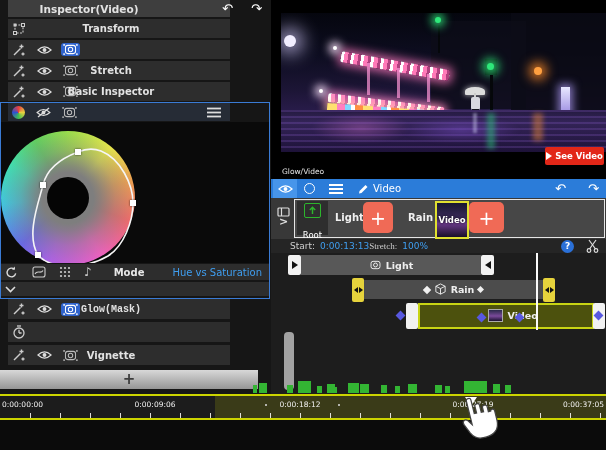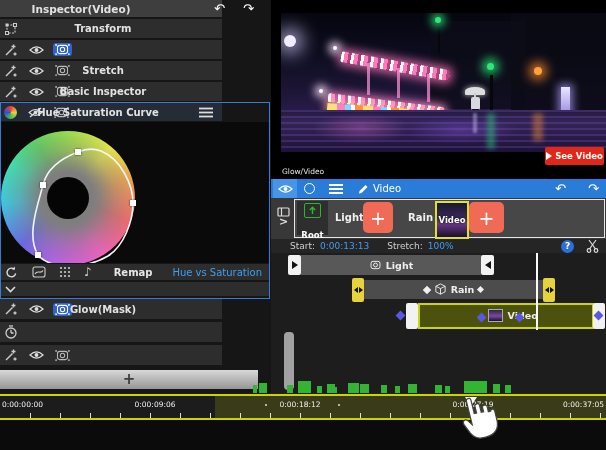--- a/index.html
+++ b/index.html
@@ -1,21 +1,21 @@
 <!DOCTYPE html>
 <html><head>
 <meta charset="utf-8">
 <style>
   html,body{margin:0;padding:0;background:#000;}
   #app{position:relative;width:606px;height:450px;background:#000;overflow:hidden;
        font-family:"DejaVu Sans","Liberation Sans",sans-serif;color:#e8e8e8;
        -webkit-font-smoothing:antialiased;}
   
   #inspector{position:absolute;left:0;top:0;width:271px;height:394px;background:#161616;}
-  .irow{position:absolute;left:0;width:222px;background:#2d2d2d;display:flex;align-items:center;}
+  .irow{position:absolute;left:8px;width:222px;background:#2d2d2d;display:flex;align-items:center;}
   .ilabel{position:absolute;left:0;right:16px;text-align:center;font-size:10px;font-weight:600;color:#e2e2e2;}
   .ic{display:inline-flex;align-items:center;justify-content:center;}
   .ic svg{display:block;}
   .mask-wrap{padding:1px 2px;border-radius:3px;}
   .mask-wrap.active{background:#2f63cc;}
   .sel-border{position:absolute;left:0;top:102px;width:268px;height:195px;border:1.5px solid #3a7bd5;pointer-events:none;z-index:5;}
   #wheel-panel{position:absolute;left:0;top:122px;width:270px;height:141px;background:#0a0a0a;overflow:hidden;}
   .hue-ring{position:absolute;left:1px;top:9px;width:134px;height:134px;border-radius:50%;
     background:conic-gradient(from 0deg,#9be04a,#e8e84a 40deg,#f0a050 75deg,#f06a6a 110deg,#f060c0 150deg,#b060e8 195deg,#6868e8 225deg,#40c8e0 265deg,#40e0b0 300deg,#60d060 330deg,#9be04a 360deg);}
   .hue-fade{position:absolute;left:1px;top:9px;width:134px;height:134px;border-radius:50%;
@@ -195,21 +195,20 @@
       <span class="ic mask-wrap" style="margin-left:9px;">
         <svg width="15" height="11" viewBox="0 0 16 12">
             <rect x="2.5" y="1.5" width="11" height="9" rx="2.5" fill="none" stroke="#bbb" stroke-width="1.1"></rect>
             <circle cx="8" cy="6" r="2.4" fill="none" stroke="#bbb" stroke-width="1.1"></circle>
             <circle cx="1" cy="1" r="1" fill="#bbb"></circle>
             <circle cx="15" cy="1" r="1" fill="#bbb"></circle>
             <circle cx="1" cy="11" r="1" fill="#bbb"></circle>
             <circle cx="15" cy="11" r="1" fill="#bbb"></circle>
           </svg>
       </span>
-      <div class="ilabel" style="right:26px;">Hue Saturation Curve</div>
       <span class="ic" style="position:absolute;right:8px;">
         <svg width="16" height="11" viewBox="0 0 16 11" stroke="#ddd" stroke-width="1.8">
             <line x1="1" y1="1.5" x2="15" y2="1.5"></line>
             <line x1="1" y1="5.5" x2="15" y2="5.5"></line>
             <line x1="1" y1="9.5" x2="15" y2="9.5"></line>
           </svg>
       </span>
     </div>
 
     <div id="wheel-panel">
@@ -245,33 +244,33 @@
             <circle cx="10" cy="2" r="1.1"></circle>
             <circle cx="2" cy="6" r="1.1"></circle>
             <circle cx="6" cy="6" r="1.1"></circle>
             <circle cx="10" cy="6" r="1.1"></circle>
             <circle cx="2" cy="10" r="1.1"></circle>
             <circle cx="6" cy="10" r="1.1"></circle>
             <circle cx="10" cy="10" r="1.1"></circle>
           </svg>
       </span>
       <span class="ic" style="margin-left:13px;font-size:12px;color:#ccc;">♪</span>
-      <span style="margin-left:22px;font-size:10px;font-weight:600;color:#e8e8e8;">Remap</span>
+      <span style="margin-left:22px;font-size:10px;font-weight:600;color:#e8e8e8;">Mode</span>
       <span style="position:absolute;right:8px;font-size:10px;color:#3f9ef0;">Hue vs Saturation</span>
     </div>
 
     <div class="cp-row">
       <span class="ic" style="margin-left:5px;">
         <svg width="11" height="7" viewBox="0 0 11 7" fill="none" stroke="#ddd" stroke-width="1.6">
             <path d="M1 1 L5.5 5.5 L10 1"></path>
           </svg>
       </span>
     </div>
 
-    <div class="irow" style="top:299px;height:20px;">
+    <div class="irow" style="top:299px;height:20px;font-family:Liberation Mono, monospace;">
       <span class="ic" style="margin-left:4px;">
         <svg width="14" height="14" viewBox="0 0 14 14" stroke="#ccc" stroke-width="1.4" fill="none">
             <path d="M2 12 L8.5 5.5"></path>
             <path d="M9.5 1.5 v4 M7.5 3.5 h4"></path>
             <path d="M11 9.5 v3 M9.5 11 h3"></path>
           </svg>
       </span>
       <span class="ic" style="margin-left:11px;">
         <svg width="15" height="10" viewBox="0 0 16 10">
             <path d="M1 5 Q8 -1.5 15 5 Q8 11.5 1 5 Z" fill="none" stroke="#ddd" stroke-width="1.2"></path>
@@ -318,20 +317,21 @@
       <span class="ic mask-wrap" style="margin-left:9px;">
         <svg width="15" height="11" viewBox="0 0 16 12">
             <rect x="2.5" y="1.5" width="11" height="9" rx="2.5" fill="none" stroke="#bbb" stroke-width="1.1"></rect>
             <circle cx="8" cy="6" r="2.4" fill="none" stroke="#bbb" stroke-width="1.1"></circle>
             <circle cx="1" cy="1" r="1" fill="#bbb"></circle>
             <circle cx="15" cy="1" r="1" fill="#bbb"></circle>
             <circle cx="1" cy="11" r="1" fill="#bbb"></circle>
             <circle cx="15" cy="11" r="1" fill="#bbb"></circle>
           </svg>
       </span>
+      <div class="ilabel">Vignette</div>
     </div>
 
     <div class="plusbar">+</div>
     <div class="sel-border"></div>
   </div>
 
   <div id="preview">
     <div id="scene">
       <div class="sc" style="left:230px;top:0;width:95px;height:98px;background:#0a0a14;opacity:.85;"></div>
       <div class="sc" style="left:150px;top:8px;width:95px;height:88px;background:#0c0c18;opacity:.8;"></div>
@@ -410,36 +410,36 @@
         </svg>
     </span>
     <span class="tabstrip-ic" style="left:8px;top:17px;font-size:11px;font-weight:700;color:#ddd;">&gt;</span>
     <div id="tabbox">
       <div class="tab-root">
         <div class="root-ic">
           <svg width="9" height="9" viewBox="0 0 10 10">
               <path d="M5 9 V2 M2 4.5 L5 1.5 L8 4.5" fill="none" stroke="#2db52d" stroke-width="1.6"></path>
             </svg>
         </div>
-        <div style="font-size:8.5px;font-weight:700;color:#fff;margin-top:12px;">Root</div>
+        <div style="font-size:8.5px;font-weight:400;color:#fff;margin-top:12px;">Root</div>
       </div>
       <span class="tab-label" style="left:40px;top:12px;">Light</span>
       <div class="redplus" style="left:68px;width:30px;">+</div>
       <span class="tab-label" style="left:113px;top:12px;">Rain</span>
       <div class="tab-video">
         <span style="font-size:8.5px;font-weight:700;color:#fff;text-shadow:0 0 3px #000;">Video</span>
       </div>
       <div class="redplus" style="left:174px;width:35px;">+</div>
     </div>
   </div>
 
   <div id="startrow">
     <span style="margin-left:19px;color:#cfcfcf;">Start:</span>
     <span class="bluetext" style="margin-left:5px;">0:00:13:13</span>
-    <span style="margin-left:18px;color:#cfcfcf;">Stretch:</span>
+    <span style="color:#cfcfcf;font-family:Liberation Serif, serif;">Stretch:</span>
     <span class="bluetext" style="margin-left:5px;">100%</span>
     <span class="ic" style="position:absolute;left:290px;width:13px;height:13px;border-radius:50%;background:#2a70d8;color:#fff;font-size:9px;font-weight:700;line-height:13px;justify-content:center;">?</span>
     <span class="ic" style="position:absolute;left:315px;">
       <svg width="13" height="14" viewBox="0 0 13 14" fill="none" stroke="#ddd" stroke-width="1.2">
           <line x1="3" y1="1" x2="9.5" y2="10"></line>
           <line x1="10" y1="1" x2="3.5" y2="10"></line>
           <circle cx="3" cy="11.5" r="1.8"></circle>
           <circle cx="10" cy="11.5" r="1.8"></circle>
         </svg>
     </span>

